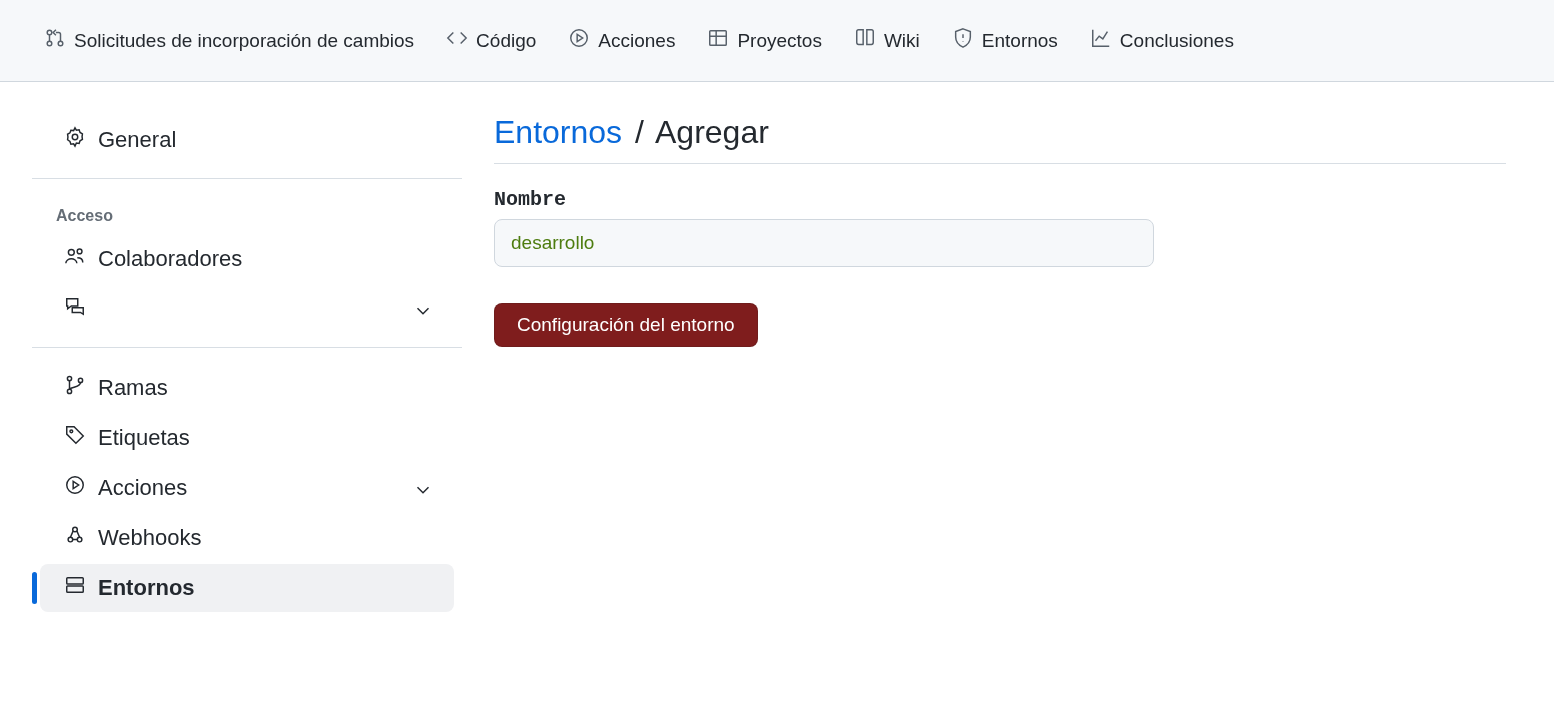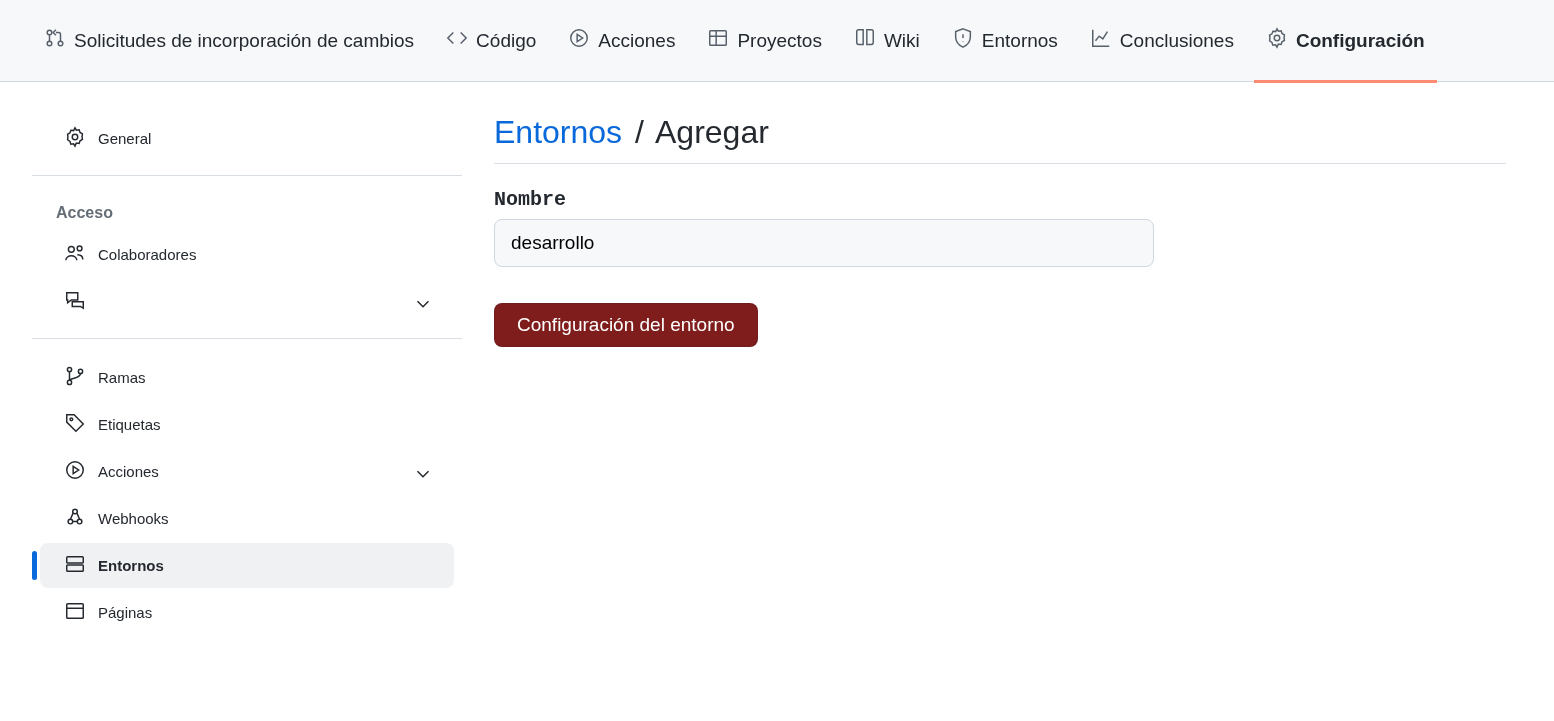--- a/index.html
+++ b/index.html
@@ -63,21 +63,21 @@
     font-size: 16px;
     color: #656d76;
     font-weight: 600;
     padding: 12px 24px 8px 24px;
   }
   .sidebar-item {
     display: flex;
     align-items: center;
     gap: 12px;
     padding: 10px 24px;
-    font-size: 15px;
+    font-size: 22px;
     color: #24292f;
     border-radius: 8px;
     cursor: pointer;
     position: relative;
     margin: 2px 8px 2px 8px;
   }
   .sidebar-item.active {
     background: #f0f1f3;
     font-weight: 600;
   }
@@ -129,21 +129,21 @@
   }
   .form-input {
     width: 660px;
     max-width: 100%;
     height: 48px;
     padding: 8px 16px;
     font-size: 19px;
     background: #f6f8fa;
     border: 1px solid #d0d7de;
     border-radius: 8px;
-    color: #000000;
+    color: #4d7c0f;
   }
   .btn-primary {
     margin-top: 36px;
     background: #7f1d1d;
     color: #ffffff;
     border: 1px solid rgba(27,31,36,0.15);
     border-radius: 8px;
     font-size: 19px;
     font-weight: 500;
     padding: 10px 22px;
@@ -211,29 +211,20 @@
   </div>
   <div class="topnav-item">
     <span>
       <svg viewBox="0 0 24 24">
           <path d="M3 3v18h18"></path>
           <path d="M6 15l4-5 4 3 5-8"></path>
         </svg>
     </span>
     <span>Conclusiones</span>
   </div>
-  <div class="topnav-item active">
-    <span>
-      <svg viewBox="0 0 24 24">
-          <circle cx="12" cy="12" r="3"></circle>
-          <path d="M12 2l1.5 2.6 3-.4 1 2.9 2.6 1.5-.4 3 .4 3-2.6 1.5-1 2.9-3-.4L12 22l-1.5-2.6-3 .4-1-2.9L3.9 15l.4-3-.4-3 2.6-1.5 1-2.9 3 .4z"></path>
-        </svg>
-    </span>
-    <span>Configuración</span>
-  </div>
 </nav>
 
 <div class="layout">
   <aside class="sidebar">
 
     <div class="sidebar-group">
       <div class="sidebar-item">
         <span>
           <svg viewBox="0 0 24 24">
               <circle cx="12" cy="12" r="3"></circle>
@@ -320,29 +311,20 @@
       </div>
       <div class="sidebar-item active">
         <span>
           <svg viewBox="0 0 24 24">
               <rect x="3" y="4" width="18" height="7" rx="1"></rect>
               <rect x="3" y="13" width="18" height="7" rx="1"></rect>
               <path d="M7 7.5h.01M7 16.5h.01"></path>
             </svg>
         </span>
         <span>Entornos</span>
-      </div>
-      <div class="sidebar-item">
-        <span>
-          <svg viewBox="0 0 24 24">
-              <rect x="3" y="4" width="18" height="16" rx="1"></rect>
-              <path d="M3 9h18"></path>
-            </svg>
-        </span>
-        <span>Páginas</span>
       </div>
     </div>
   </aside>
 
   <main class="main">
     <h1 class="page-title">
       <a href="#">Entornos</a>
       <span class="sep">/</span>
       <span class="current">Agregar</span>
     </h1>

